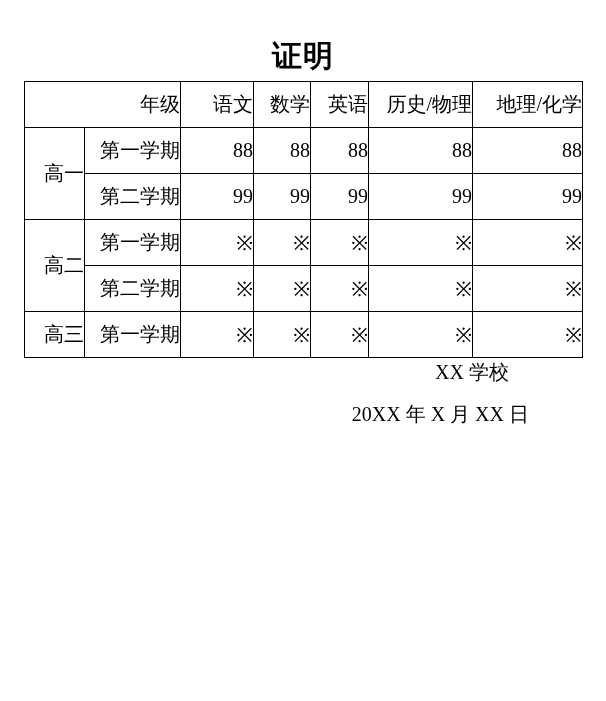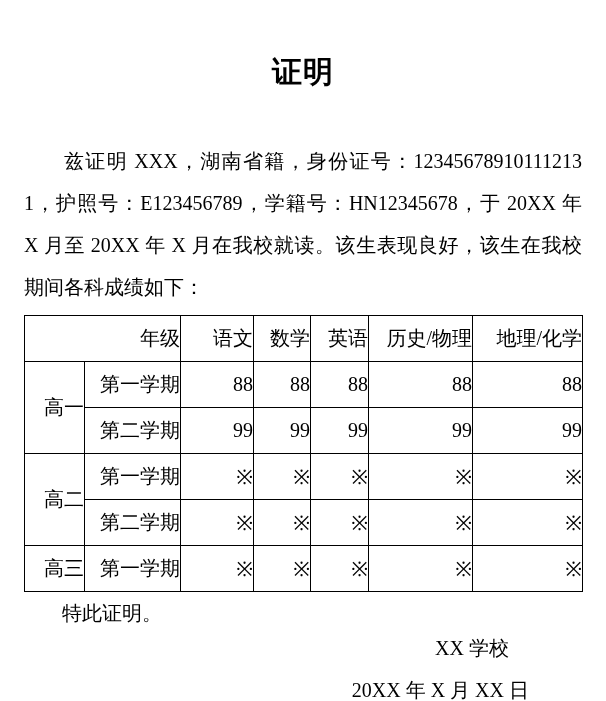--- a/index.html
+++ b/index.html
@@ -4,21 +4,21 @@
 <style>
   html, body { margin: 0; padding: 0; background: #fff; }
   .page {
     position: relative;
     width: 606px;
     height: 701px;
     background: #ffffff;
     color: #000000;
     font-family: "Liberation Serif", "DejaVu Serif", serif;
     box-sizing: border-box;
-    padding: 16px 24px;
+    padding: 0 24px;
     overflow: hidden;
   }
   .doc-title {
     margin: 38px 0 0 0;
     font-size: 30px;
     font-weight: bold;
     line-height: 36px;
     text-align: center;
     letter-spacing: 1px;
   }
@@ -69,21 +69,20 @@
   .school-line { padding-right: 73px; }
   .date-line   { padding-right: 53px; }
 </style>
 </head>
 <body>
 
 <div class="page">
 
   <h1 class="doc-title">证明</h1>
 
-  <p class="body-text">兹证明 XXX，湖南省籍，身份证号：123456789101112131，护照号：E123456789，学籍号：HN12345678，于 20XX 年 X 月至 20XX 年 X 月在我校就读。该生表现良好，该生在我校期间各科成绩如下：</p>
 
   <table class="grades">
     <colgroup>
       <col style="width:60px">
       <col style="width:96px">
       <col style="width:73px">
       <col style="width:57px">
       <col style="width:58px">
       <col style="width:104px">
       <col style="width:110px">
@@ -136,20 +135,19 @@
         <td>第一学期</td>
         <td>※</td>
         <td>※</td>
         <td>※</td>
         <td>※</td>
         <td>※</td>
       </tr>
     </tbody>
   </table>
 
-  <div class="closing-line">特此证明。</div>
 
   <div class="signature-block">
     <div class="school-line">XX 学校</div>
     <div class="date-line">20XX 年 X 月 XX 日</div>
   </div>
 
 </div>
 
 </body></html>

